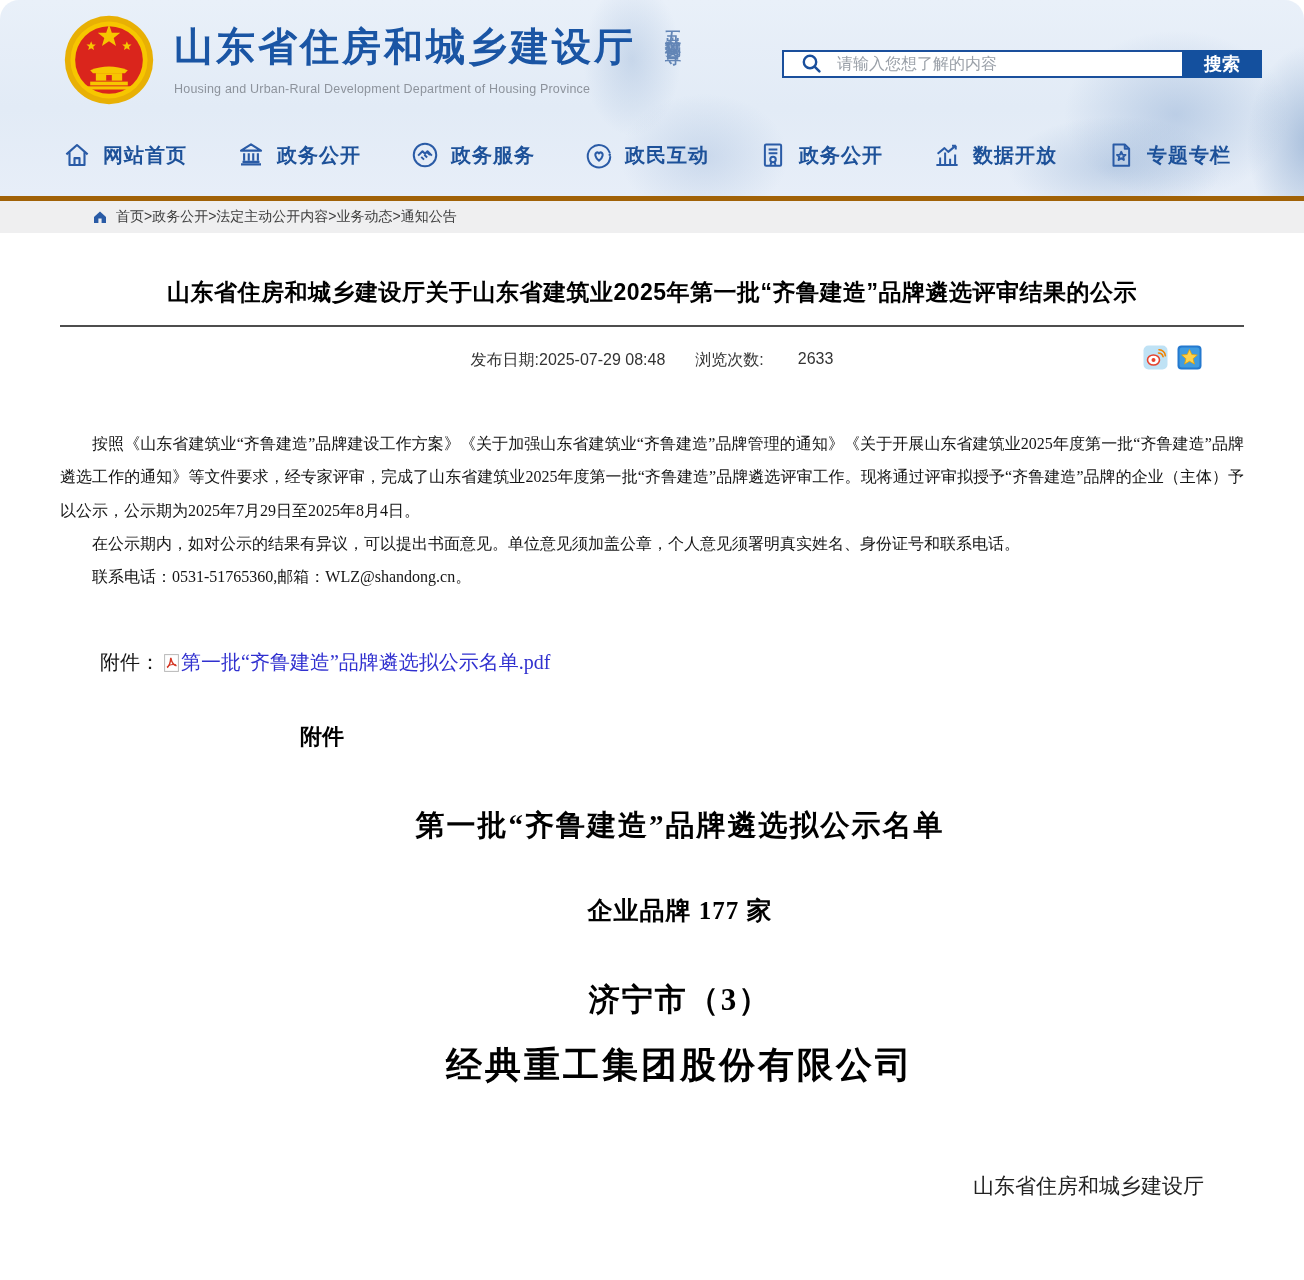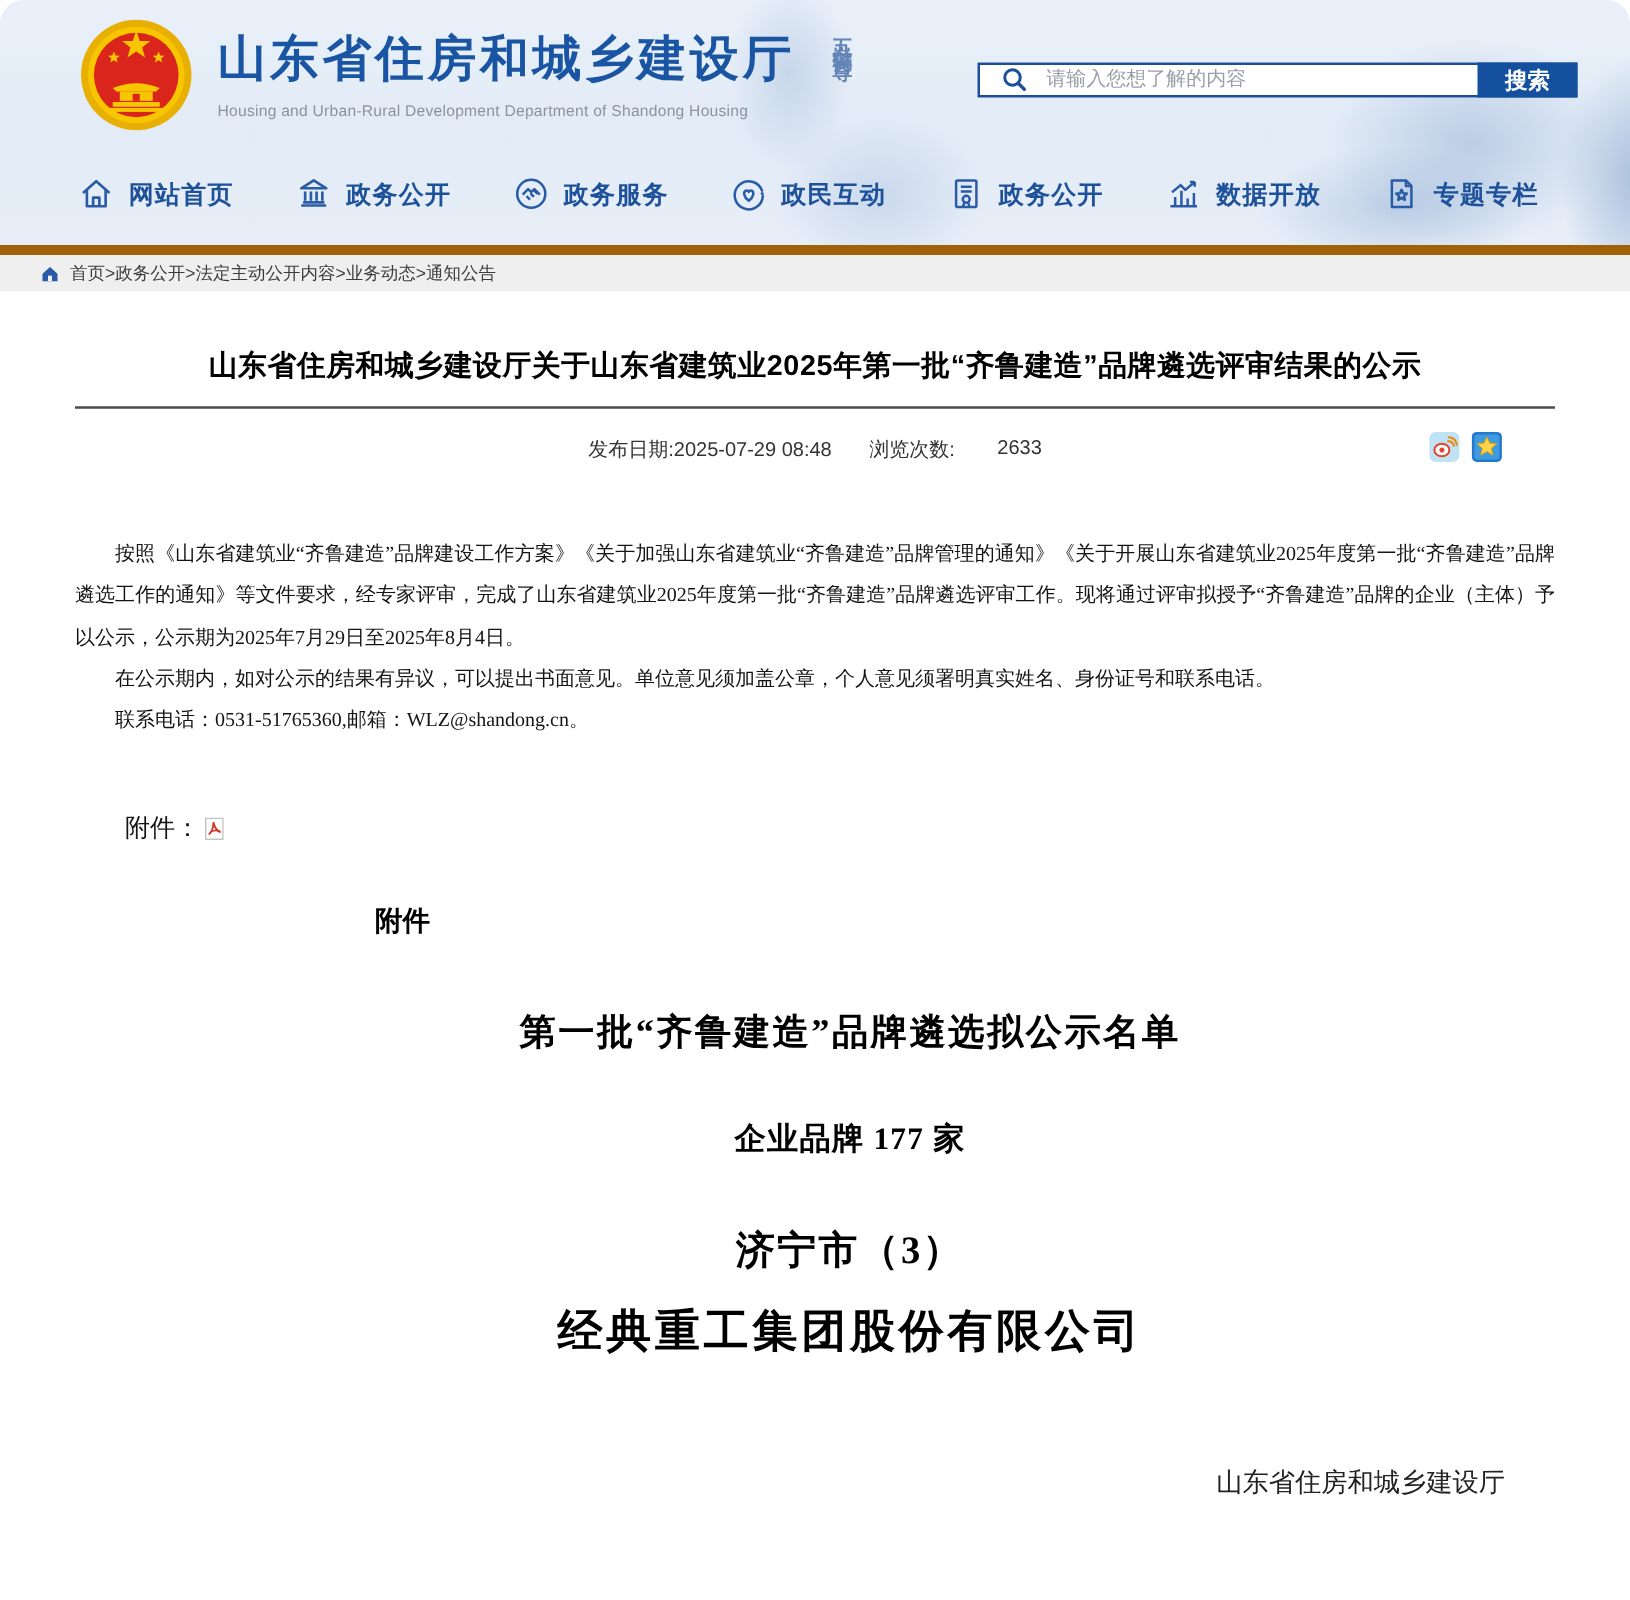--- a/index.html
+++ b/index.html
@@ -37,22 +37,22 @@
   .search-input::placeholder { color:#9aa0a8; }
   .search-btn { width:80px; align-self:stretch; margin:-2px -2px -2px 0; border:none; cursor:pointer;
     background:#14509e; color:#fff; font-size:18px; font-weight:bold; font-family:inherit; }
 
   .main-nav { position:absolute; left:62px; top:140px; right:0; display:flex; align-items:center; }
   .nav-item { display:flex; align-items:center; margin-right:49px; cursor:pointer; }
   .nav-item .nv-icon { display:flex; margin-right:11px; }
   .nav-item .nv-label { font-size:20px; font-weight:bold; color:#1d5199; letter-spacing:1px; }
 
   
-  .breadcrumb-bar { height:37px; background:#efeff0; border-top:8px solid #a16207;
-    display:flex; align-items:center; padding-left:32px; }
+  .breadcrumb-bar { height:37px; background:#efeff0; border-top:5px solid #a16207;
+    display:flex; align-items:center; padding-left:92px; }
   .bc-home { display:flex; margin-right:8px; }
   .bc-path { font-size:14px; color:#3c3c3c; }
 
   
   .article { padding:0 60px; }
   .article-title { text-align:center; font-size:23px; font-weight:bold; color:#000;
     margin-top:44px; letter-spacing:.5px; }
   .title-rule { height:2px; background:#4d4d4d; margin-top:17px; }
   .meta-row { position:relative; margin-top:20px; height:26px; display:flex;
     justify-content:center; align-items:center; gap:30px; font-size:16px; color:#333; }
@@ -103,21 +103,21 @@
           <path d="M69 30 l1.4 3.4 3.6.2 -2.8 2.3 .9 3.5 -3.1-2 -3.1 2 .9-3.5 -2.8-2.3 3.6-.2 Z" fill="#f7c600"></path>
           <path d="M30 61 Q50 53 70 61 L67 64 H33 Z" fill="#f7c600"></path>
           <rect x="36" y="64" width="28" height="8" fill="#f7c600"></rect>
           <rect x="30" y="73" width="40" height="4" fill="#f7c600"></rect>
           <rect x="26" y="78" width="48" height="3.4" fill="#f7c600"></rect>
           <rect x="47" y="66" width="6" height="6" fill="#da251c"></rect>
         </svg>
       </span>
       <div class="brand-text">
         <div class="site-title">山东省住房和城乡建设厅</div>
-        <div class="site-subtitle">Housing and Urban-Rural Development Department of Shandong Housing</div>
+        <div class="site-subtitle">Housing and Urban-Rural Development Department of Housing Province</div>
       </div>
     </div>
 
     <div class="search-box">
       <span class="search-glyph">
         <svg width="24" height="24" viewBox="0 0 24 24">
           <circle cx="10" cy="10" r="6.2" fill="none" stroke="#1a4f9c" stroke-width="2.4"></circle>
           <line x1="14.6" y1="14.6" x2="19.4" y2="19.4" stroke="#1a4f9c" stroke-width="2.6" stroke-linecap="round"></line>
         </svg>
       </span>
@@ -247,20 +247,21 @@
 
     <div class="attachment-row">
       <span>附件：</span>
       <span class="pdf-glyph">
         <svg width="15" height="18" viewBox="0 0 15 18">
           <rect x="0.6" y="0.6" width="13.8" height="16.8" fill="#fff" stroke="#b9b9b9" stroke-width="1"></rect>
           <path d="M3 13.5 C5.5 12 6.6 7 6.8 3.8 C7.6 8.2 10 11 12.5 11.8" fill="none" stroke="#d43826" stroke-width="1.5"></path>
           <path d="M4.5 11.5 C7 10.5 10 10.3 12 10.8" fill="none" stroke="#d43826" stroke-width="1.2"></path>
         </svg>
         </span>
+      <a class="attachment-link">第一批“齐鲁建造”品牌遴选拟公示名单.pdf</a>
     </div>
 
     <div class="doc-preview">
       <div class="doc-attach">附件</div>
       <div class="doc-title">第一批“齐鲁建造”品牌遴选拟公示名单</div>
       <div class="doc-count">企业品牌 177 家</div>
       <div class="doc-city">济宁市（3）</div>
       <div class="doc-company">经典重工集团股份有限公司</div>
     </div>
 

